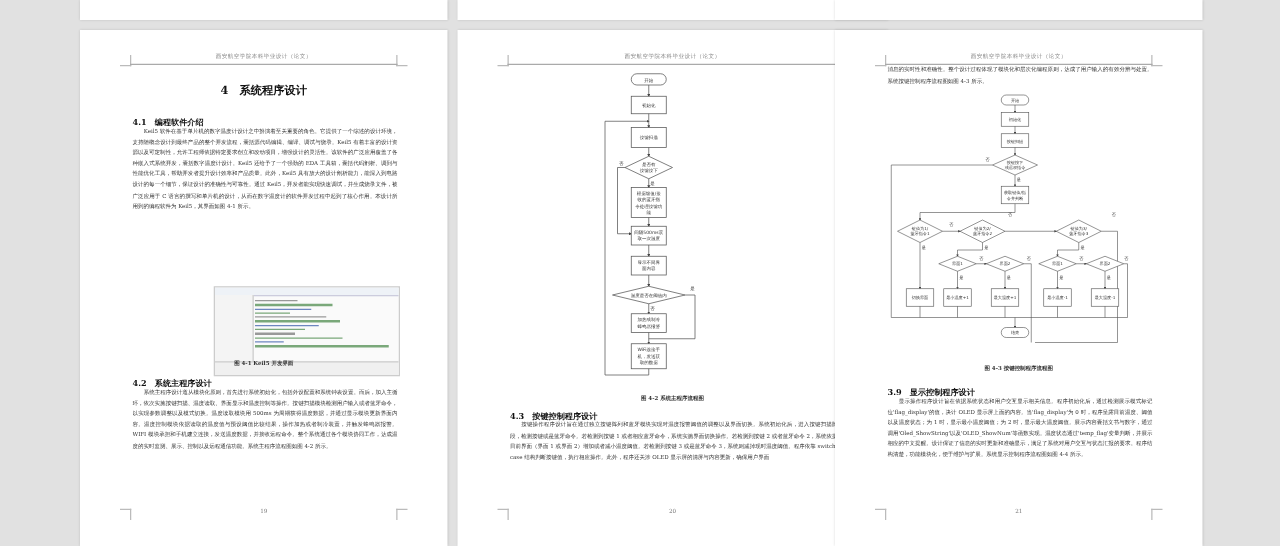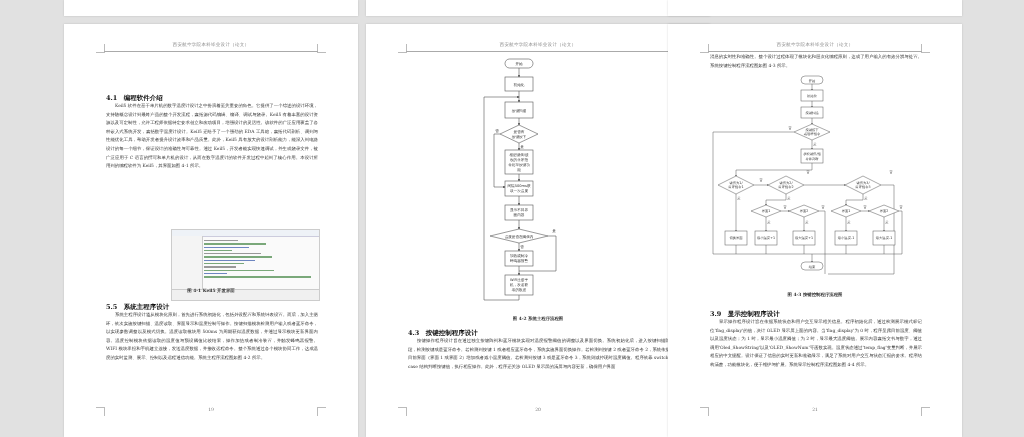--- a/index.html
+++ b/index.html
@@ -40,20 +40,21 @@
 <div class="page page-strip p1"></div>
 <div class="page page-strip p2"></div>
 <div class="page page-strip p3"></div>
 
 <div class="page page-main p1">
   <div class="corner c-tl"></div>
   <div class="corner c-tr"></div>
   <div class="hdr">西安航空学院本科毕业设计（论文）</div>
   <div class="hdr-line"></div>
 
+  <div class="chap" style="top:42px;">4　系统程序设计</div>
 
   <div class="sec" style="top:70px;">4.1　编程软件介绍</div>
   <div class="para" style="top:78px;height:118px;overflow:hidden;">Keil5 软件在基于单片机的数字温度计设计之中扮演着至关重要的角色。它提供了一个综述的设计环境，支持随概念设计到最终产品的整个开发流程，囊括源代码编辑、编译、调试与烧录。Keil5 有着丰富的设计资源以及可定制性，允许工程师依据特定要求创立和改动项目，增强设计的灵活性。该软件的广泛应用覆盖了各种嵌入式系统开发，囊括数字温度计设计。Keil5 还给予了一个强劲的 EDA 工具箱，囊括代码剖析、调到与性能优化工具，帮助开发者提升设计效率和产品质量。此外，Keil5 具有放大的设计剖析能力，能深入到电路设计的每一个细节，保证设计的准确性与可靠性。通过 Keil5，开发者能实现快速调试，并生成烧录文件，被广泛应用于 C 语言的撰写和单片机的设计，从而在数字温度计的软件开发过程中起到了核心作用。本设计所用到的编程软件为 Keil5，其界面如图 4-1 所示。</div>
 
   <div class="shot" style="top:205px;">
     <div class="tb"></div>
     <div class="side"></div>
     <div class="code">
       <i class="g" style="width:30%"></i>
         <i style="width:55%"></i>
@@ -65,21 +66,21 @@
         <i style="width:35%"></i>
       <i class="g" style="width:28%"></i>
         <i style="width:62%"></i>
         <i class="b" style="width:20%"></i>
         <i style="width:95%"></i>
     </div>
     <div class="out"></div>
   </div>
   <div class="cap" style="top:264px;">图 4-1 Keil5 开发界面</div>
 
-  <div class="sec" style="top:279px;">5.5　系统主程序设计</div>
+  <div class="sec" style="top:279px;">4.2　系统主程序设计</div>
   <div class="para" style="top:287px;height:86px;overflow:hidden;">系统主程序设计遵从模块化原则，首先进行系统初始化，包括外设配置和系统钟表设置。而后，加入主循环，依次实施按键扫描、温度读取、界面显示和温度控制等操作。按键扫描模块检测用户输入或者蓝牙命令，以实现参数调整以及模式切换。温度读取模块用 500ms 为周期获得温度数据，并通过显示模块更新界面内容。温度控制模块依据读取的温度值与预设阈值比较结果，操作加热或者制冷装置，并触发蜂鸣器报警。WIFI 模块承担和手机建立连接，发送温度数据，并接收远程命令。整个系统通过各个模块协同工作，达成温度的实时监测、展示、控制以及远程通信功能。系统主程序流程图如图 4-2 所示。</div>
 
   <div class="corner c-bl" style="top:383px;"></div>
   <div class="corner c-br" style="top:383px;"></div>
   <div class="pnum" style="top:383px;">19</div>
 </div>
 
 <div class="page page-main p2">
   <div class="corner c-tl"></div>
   <div class="corner c-tr"></div>

